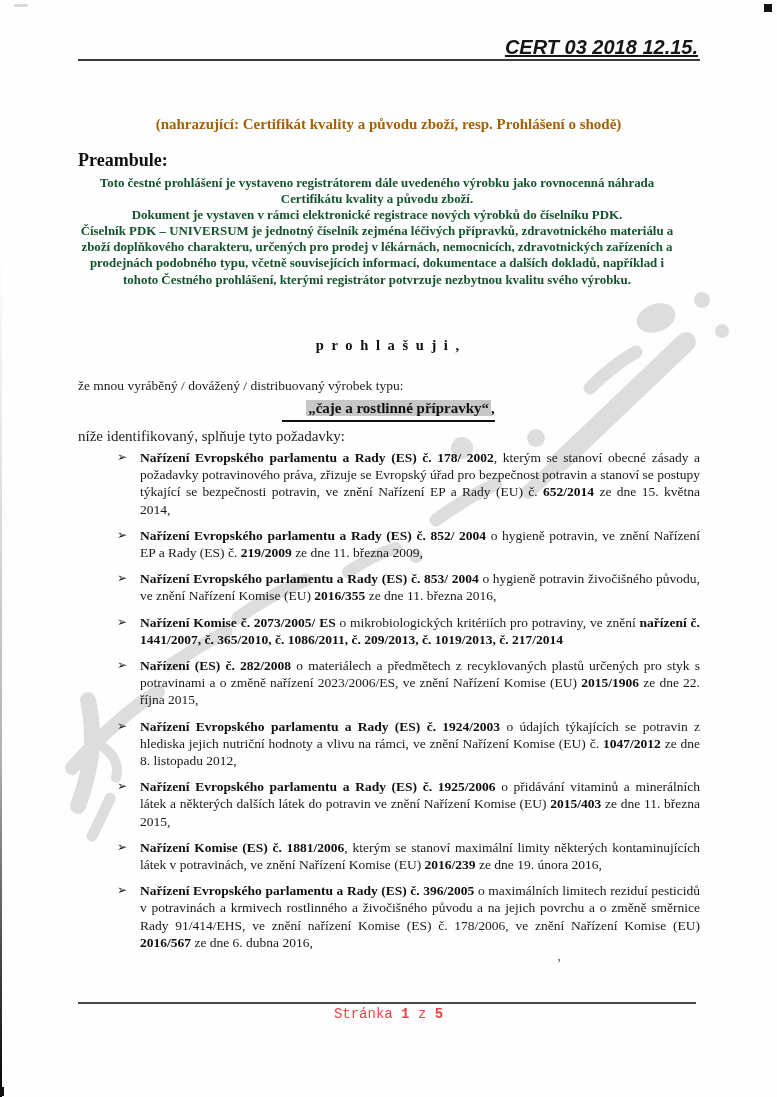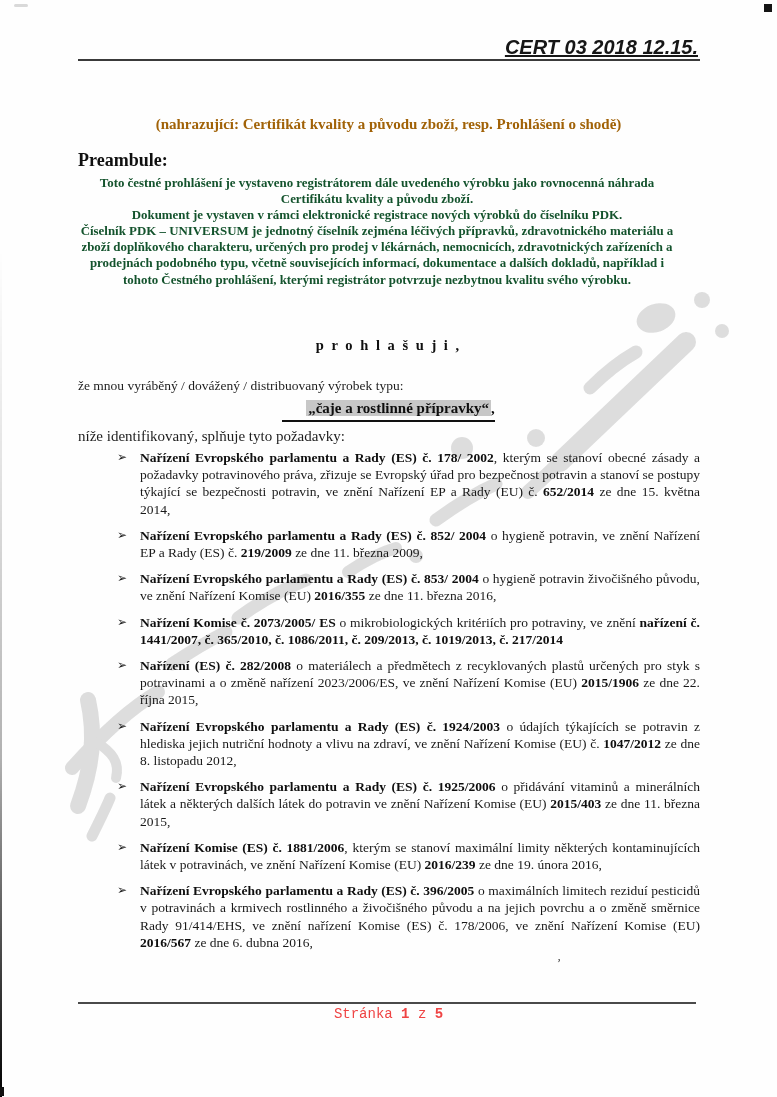--- a/index.html
+++ b/index.html
@@ -138,21 +138,21 @@
       <div class="reg-item">
         <span class="arrow">➢</span>
         <span><span class="seg-b">Nařízení Komise č. 2073/2005/ ES</span><span> o mikrobiologických kritériích pro potraviny, ve znění </span><span class="seg-b">nařízení č. 1441/2007, č. 365/2010, č. 1086/2011, č. 209/2013, č. 1019/2013, č. 217/2014</span></span>
       </div>
       <div class="reg-item">
         <span class="arrow">➢</span>
         <span><span class="seg-b">Nařízení (ES) č. 282/2008</span><span> o materiálech a předmětech z recyklovaných plastů určených pro styk s potravinami a o změně nařízení 2023/2006/ES, ve znění Nařízení Komise (EU) </span><span class="seg-b">2015/1906</span><span> ze dne 22. října 2015,</span></span>
       </div>
       <div class="reg-item">
         <span class="arrow">➢</span>
-        <span><span class="seg-b">Nařízení Evropského parlamentu a Rady (ES) č. 1924/2003</span><span>  o údajích týkajících se potravin z hlediska jejich nutriční hodnoty a vlivu na zdraví, ve znění Nařízení Komise (EU) č. </span><span class="seg-b">1047/2012</span><span> ze dne 8. listopadu 2012,</span></span>
+        <span><span class="seg-b">Nařízení Evropského parlamentu a Rady (ES) č. 1924/2003</span><span>  o údajích týkajících se potravin z hlediska jejich nutriční hodnoty a vlivu na rámci, ve znění Nařízení Komise (EU) č. </span><span class="seg-b">1047/2012</span><span> ze dne 8. listopadu 2012,</span></span>
       </div>
       <div class="reg-item">
         <span class="arrow">➢</span>
         <span><span class="seg-b">Nařízení Evropského parlamentu a Rady (ES) č. 1925/2006</span><span>  o přidávání vitaminů a minerálních látek a některých dalších látek do potravin ve znění Nařízení Komise (EU) </span><span class="seg-b">2015/403</span><span> ze dne 11. března 2015,</span></span>
       </div>
       <div class="reg-item">
         <span class="arrow">➢</span>
         <span><span class="seg-b">Nařízení Komise (ES) č. 1881/2006</span><span>, kterým se stanoví maximální limity některých kontaminujících látek v potravinách, ve znění Nařízení Komise (EU) </span><span class="seg-b">2016/239</span><span> ze dne 19. února 2016,</span></span>
       </div>
       <div class="reg-item">

